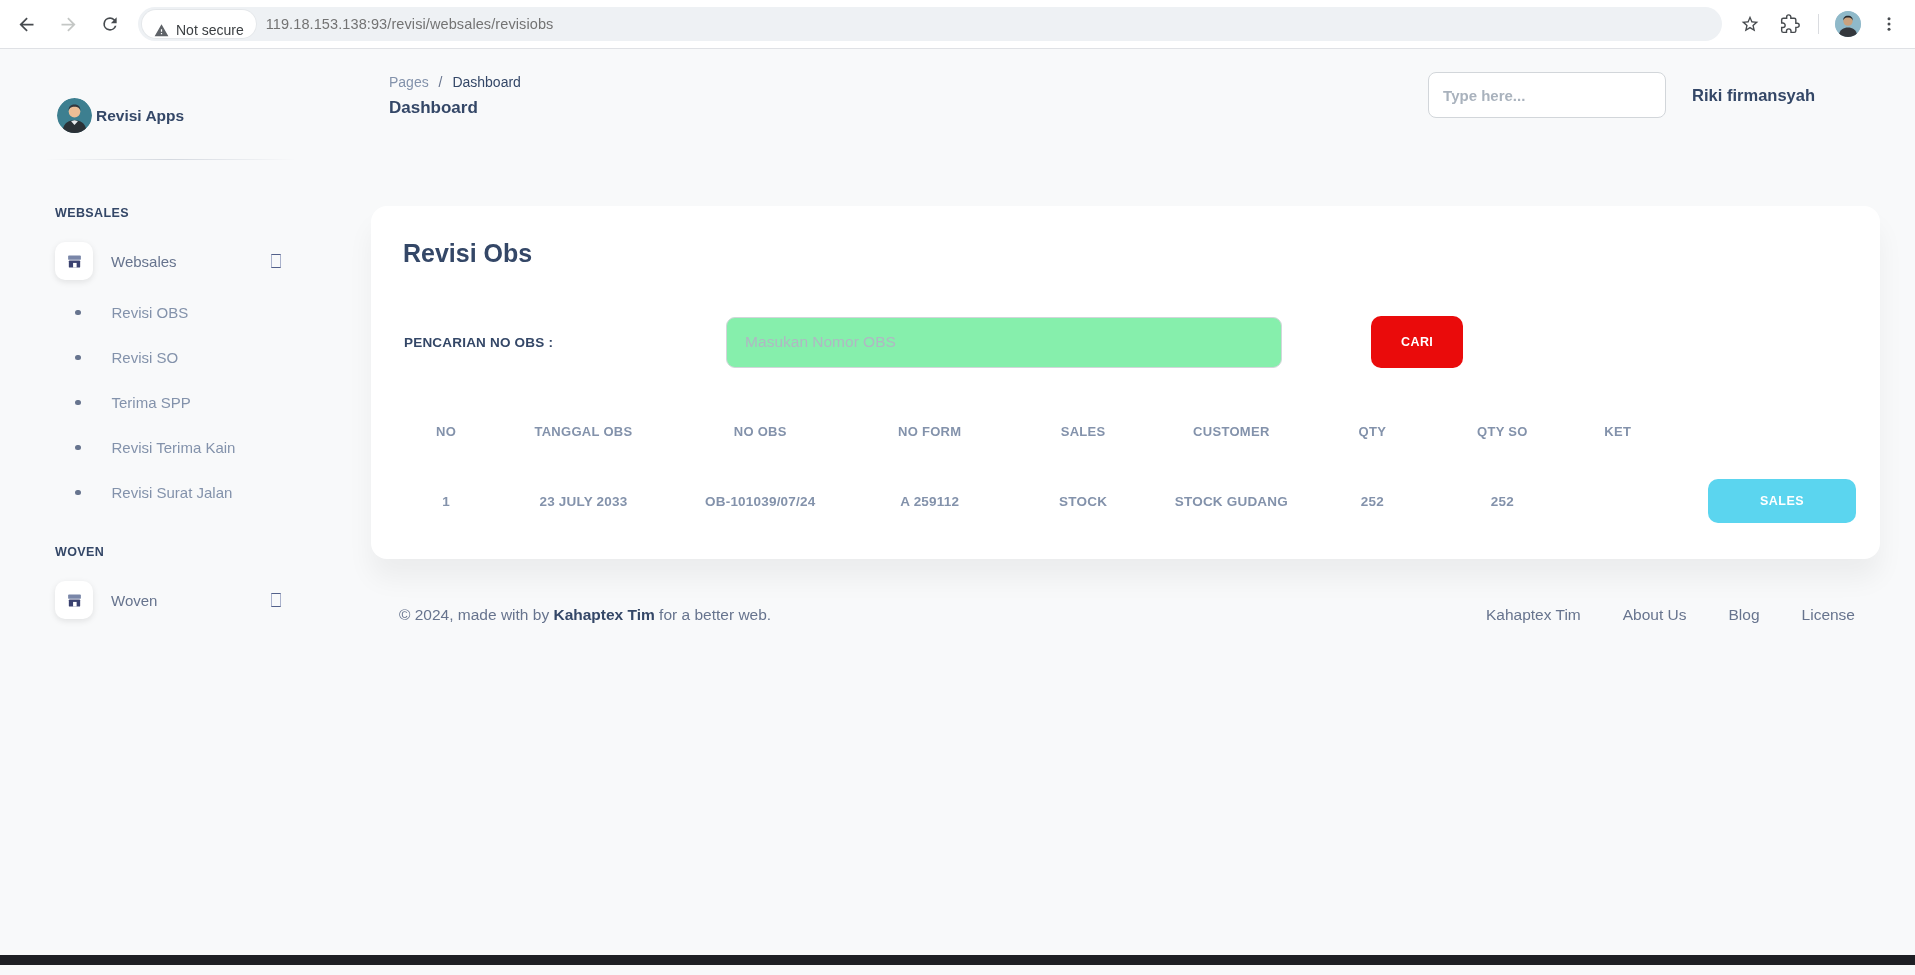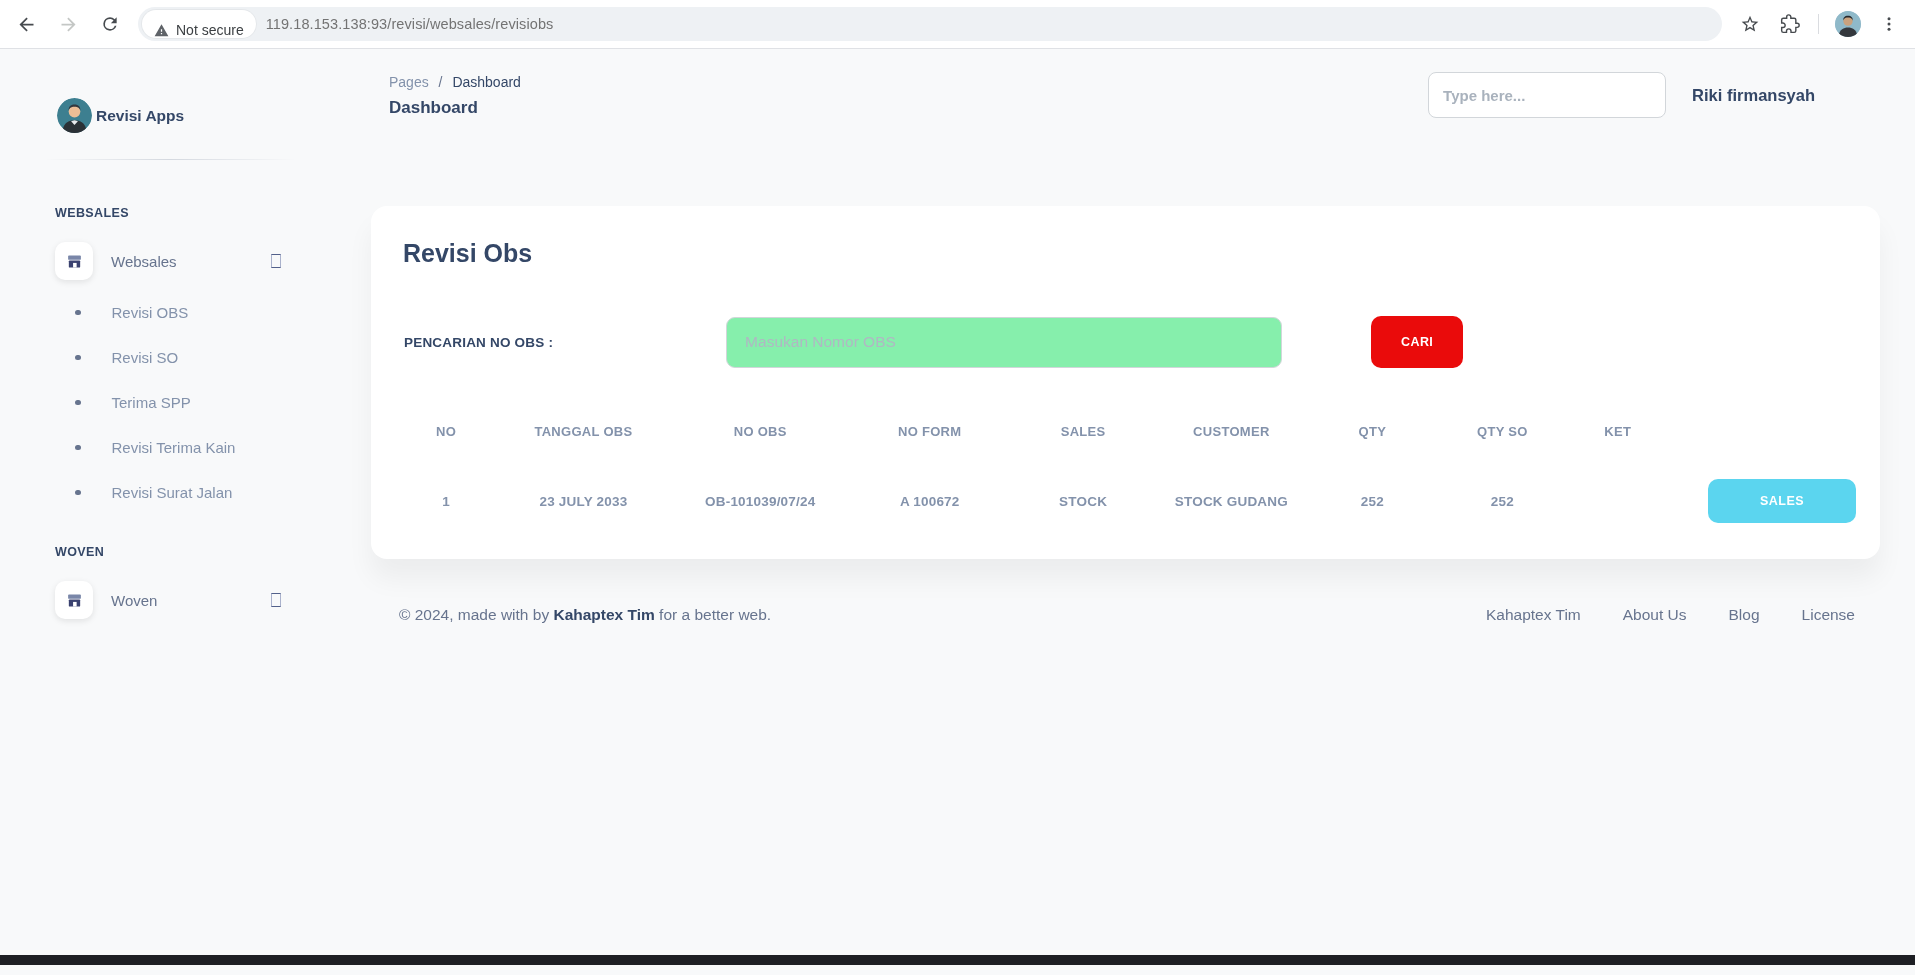--- a/index.html
+++ b/index.html
@@ -299,21 +299,21 @@
           <div class="th">QTY</div>
           <div class="th">QTY SO</div>
           <div class="th">KET</div>
           <div class="th"></div>
         </div>
 
         <div class="tgrid trow">
           <div class="td">1</div>
           <div class="td">23 JULY 2033</div>
           <div class="td">OB-101039/07/24</div>
-          <div class="td">A 100672</div>
+          <div class="td">A 259112</div>
           <div class="td">STOCK</div>
           <div class="td">STOCK GUDANG</div>
           <div class="td">252</div>
           <div class="td">252</div>
           <div class="td"></div>
           <div class="action-cell">
             <button class="update-btn">SALES</button>
           </div>
         </div>
       </div>

